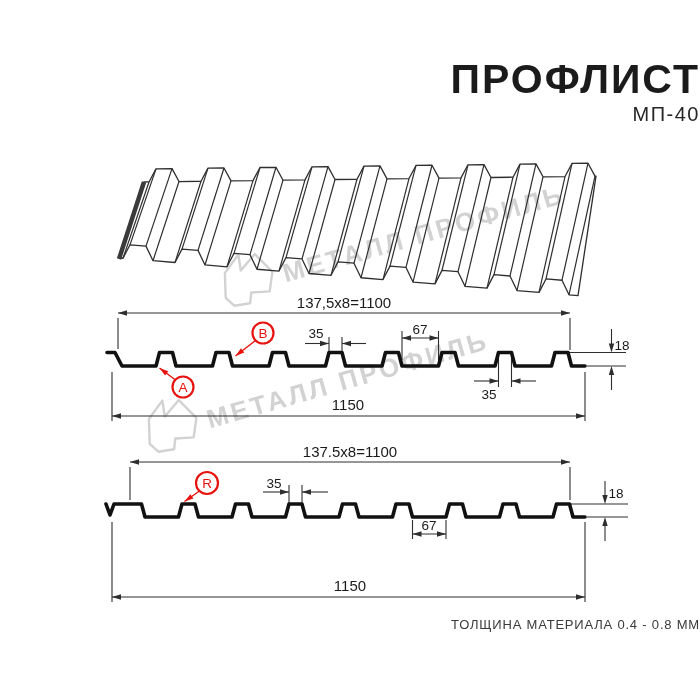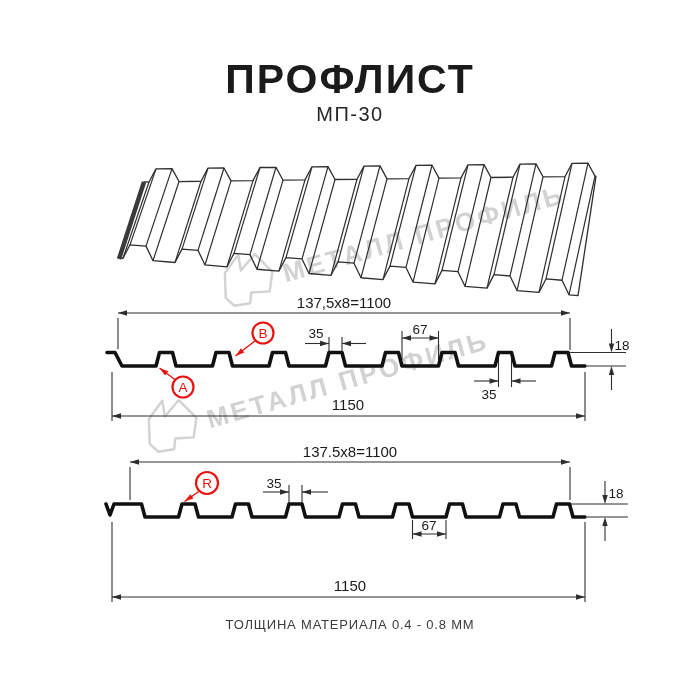--- a/index.html
+++ b/index.html
@@ -1,29 +1,29 @@
 <!DOCTYPE html>
 <html><head>
 <meta charset="utf-8">
 <style>
   html,body{margin:0;padding:0;}
   body{width:700px;height:700px;background:#ffffff;position:relative;overflow:hidden;
        font-family:"Liberation Sans",sans-serif;}
-  .ctext{position:absolute;left:0;width:700px;text-align:center;}
+  .ctext{position:absolute;left:0;width:700px;text-align:right;}
   #title{top:56px;font-size:41px;font-weight:bold;letter-spacing:2px;color:#1b1b1b;}
   #subtitle{top:103px;font-size:20px;font-weight:500;letter-spacing:1.5px;color:#262626;}
   #note{top:617px;font-size:13px;font-weight:500;letter-spacing:.8px;color:#3a3a3a;}
   #drawing{position:absolute;top:0;left:0;}
   text{font-family:"Liberation Sans",sans-serif;}
 </style>
 </head>
 <body>
 
 <div class="ctext" id="title">ПРОФЛИСТ</div>
-<div class="ctext" id="subtitle">МП-30</div>
+<div class="ctext" id="subtitle">МП-40</div>
 <svg id="drawing" width="700" height="700" viewBox="0 0 700 700">
     <g>
       <polygon points="120,258 578,295.556 596,176.124 596,176.124 595,176.137 588,163.228 572,163.436 565,176.527 543,176.813 536,163.904 520,164.112 513,177.203 491,177.489 484,164.58 468,164.788 461,177.879 439,178.165 432,165.256 416,165.464 409,178.555 387,178.841 380,165.932 364,166.14 357,179.231 335,179.517 328,166.608 312,166.816 305,179.907 283,180.193 276,167.284 260,167.492 253,180.583 231,180.869 224,167.96 208,168.168 201,181.259 179,181.545 172,168.636 156,168.844 149,181.935 144,182" fill="#ffffff" stroke="none"></polygon>
     </g>
     <g transform="translate(226,306) rotate(-16)">
       <path d="M2,-8 L8,-32 L26,-46 L24,-30 L42,-42 L54,-20 L46,-2 L28,-6 L24,4 L8,2 Z" fill="none" stroke="#d2d2d2" stroke-width="2.4" stroke-linejoin="round"></path>
       <text x="64" y="-6" fill="#d2d2d2" font-size="26" text-anchor="start" font-weight="bold" letter-spacing="3">МЕТАЛЛ ПРОФИЛЬ</text>
     </g>
     <g>
       <polyline points="120,258 123,258.246 130,244.82 146,246.132 153,260.706 175,262.51 182,249.084 198,250.39600000000002 205,264.97 227,266.774 234,253.348 250,254.66000000000003 257,269.234 279,271.038 286,257.612 302,258.924 309,273.498 331,275.302 338,261.876 354,263.188 361,277.762 383,279.56600000000003 390,266.14 406,267.452 413,282.026 435,283.83 442,270.404 458,271.716 465,286.29 487,288.094 494,274.668 510,275.98 517,290.554 539,292.358 546,278.932 562,280.244 569,294.818 578,295.556" fill="none" stroke="#2f2f2f" stroke-width="1.3" stroke-linejoin="round" stroke-linecap="round"></polyline>

